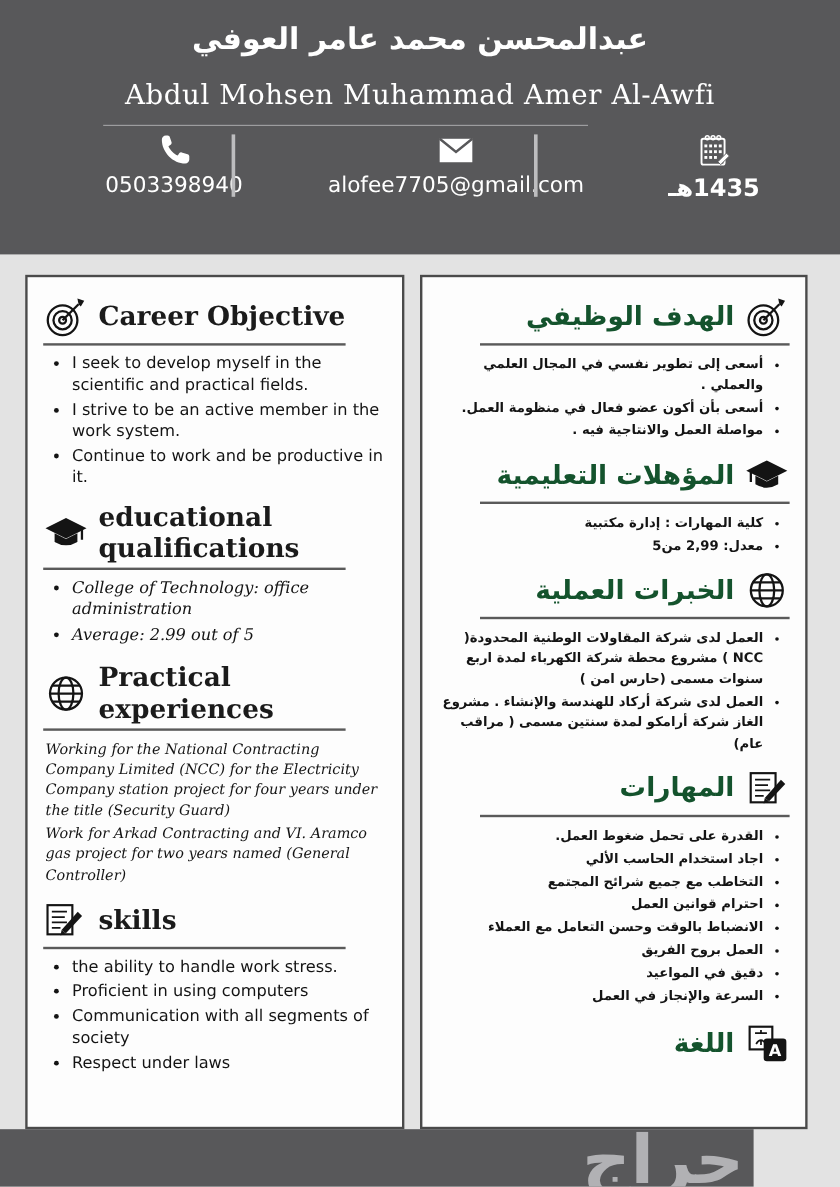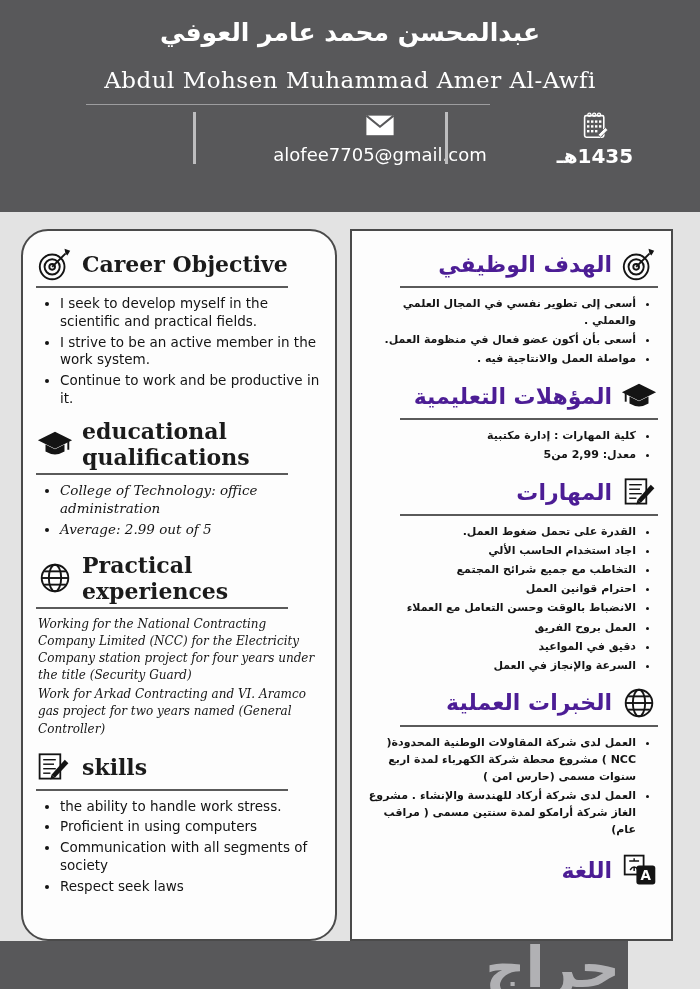--- a/index.html
+++ b/index.html
@@ -38,31 +38,31 @@
   .contact-email{left:240px;width:280px;}
   .contact-year{left:520px;width:150px;}
   .contact-year .ctext{font-weight:bold;font-size:20px;}
   .vdiv{position:absolute;top:2px;width:3px;height:52px;background:#bdbdbf;}
   .vdiv-1{left:193px;} .vdiv-2{left:445px;}
   
   .card{
     position:absolute;top:229px;height:712px;background:var(--card-bg);
     border:2px solid var(--card-border);padding:12px 13px;overflow:hidden;
   }
-  .card-en{left:21px;width:316px;border-radius:27px;}
+  .card-en{left:21px;width:316px;}
   .card-ar{left:350px;width:323px;}
   .sec-head{display:flex;align-items:center;gap:8px;margin-top:2px;}
   .sec-head .sicon{flex:0 0 auto;width:38px;height:38px;}
   .sec-title-en{
     margin:0;font-family:"DejaVu Serif","Liberation Serif",serif;
     font-size:22px;font-weight:700;color:#1b1b1b;
   }
   .sec-title-ar{
     margin:0;font-family:"DejaVu Sans",sans-serif;
-    font-size:22px;font-weight:700;color:#4c1d95;
+    font-size:22px;font-weight:700;color:#14532d;
   }
   .rule{height:2px;background:#5a5a5a;width:88%;margin:3px 0 7px 0;}
   ul.bullets{margin:0 0 10px 0;padding:0 0 0 24px;}
   .card-ar ul.bullets{padding:0 22px 0 0;margin-bottom:8px;}
   ul.bullets li{font-size:13.5px;line-height:1.32;margin:3px 0;}
   .card-ar ul.bullets li{font-size:11px;line-height:1.55;margin:2px 0;font-weight:700;}
   .italic-serif li, .italic-serif p{
     font-family:"DejaVu Serif","Liberation Serif",serif;
     font-style:italic;font-size:14.5px;
   }
@@ -85,20 +85,28 @@
 </style>
 </head>
 <body>
 
 <header class="hdr">
   <div class="name-ar" dir="rtl">عبدالمحسن محمد عامر العوفي</div>
   <div class="name-en">Abdul Mohsen Muhammad Amer Al-Awfi</div>
   <div class="hdr-rule"></div>
 
   <div class="contacts">
+    <div class="contact contact-phone">
+      <span class="cicon">
+        <svg width="30" height="30" viewBox="0 0 40 40" style="margin:0 auto">
+          <path fill="#ffffff" d="M11 4 C8.5 4 6.5 6 6.5 8.5 C6.5 22.5 19 35 32.5 35 C35 35 37 33 37 30.5 L37 27 C37 25.8 36.2 24.9 35.1 24.6 L28.5 22.7 C27.5 22.4 26.4 22.8 25.8 23.7 L24.2 26.2 C20 24.4 15.6 20 13.8 15.8 L16.3 14.2 C17.2 13.6 17.6 12.5 17.3 11.5 L15.4 5.9 C15.1 4.8 14.2 4 13 4 Z"></path>
+        </svg>
+      </span>
+      <div class="ctext">0503398940</div>
+    </div>
 
     <div class="vdiv vdiv-1"></div>
 
     <div class="contact contact-email">
       <span class="cicon">
         <svg width="34" height="30" viewBox="0 0 40 34" style="margin:0 auto">
           <rect x="4" y="6" width="32" height="23" fill="#ffffff"></rect>
           <path d="M4 6 L20 19 L36 6" fill="none" stroke="#58585a" stroke-width="2.4"></path>
         </svg>
       </span>
@@ -209,21 +217,21 @@
           <path d="M17 30 L16 35 L21 33 Z" fill="#141414"></path>
         </svg>
       </span>
       <h2 class="sec-title-en">skills</h2>
     </div>
     <div class="rule"></div>
     <ul class="bullets">
       <li>the ability to handle work stress.</li>
       <li>Proficient in using computers</li>
       <li>Communication with all segments of society</li>
-      <li>Respect seek laws</li>
+      <li>Respect under laws</li>
 
     </ul>
   </div>
 
 </section>
 
 <section class="card card-ar" dir="rtl">
 
   <div class="sec">
     <div class="sec-head">
@@ -254,20 +262,40 @@
           <path d="M10 20.5 V28 Q20 34 30 28 V20.5 L20 25.5 Z" fill="#141414"></path>
           <path d="M6 17 V26" stroke="#141414" stroke-width="2" fill="none"></path>
         </svg>
       </span>
       <h2 class="sec-title-ar">المؤهلات التعليمية</h2>
     </div>
     <div class="rule"></div>
     <ul class="bullets">
       <li>كلية المهارات : إدارة مكتبية</li>
       <li>معدل: 2,99 من5</li>
+    </ul>
+  </div>
+
+  <div class="sec mt-s">
+    <div class="sec-head">
+      <span class="sicon">
+        <svg width="38" height="38" viewBox="0 0 40 40">
+          <circle cx="20" cy="20" r="14" fill="none" stroke="#141414" stroke-width="2"></circle>
+          <ellipse cx="20" cy="20" rx="6.5" ry="14" fill="none" stroke="#141414" stroke-width="2"></ellipse>
+          <line x1="6" y1="20" x2="34" y2="20" stroke="#141414" stroke-width="2"></line>
+          <line x1="8.5" y1="13" x2="31.5" y2="13" stroke="#141414" stroke-width="2"></line>
+          <line x1="8.5" y1="27" x2="31.5" y2="27" stroke="#141414" stroke-width="2"></line>
+        </svg>
+      </span>
+      <h2 class="sec-title-ar">الخبرات العملية</h2>
+    </div>
+    <div class="rule"></div>
+    <ul class="bullets">
+      <li>العمل لدى شركة المقاولات الوطنية المحدودة( NCC ) مشروع محطة شركة الكهرباء لمدة اربع سنوات مسمى (حارس امن )</li>
+      <li>العمل لدى شركة أركاد للهندسة والإنشاء . مشروع الغاز شركة أرامكو لمدة سنتين  مسمى ( مراقب عام)</li>
     </ul>
   </div>
 
   <div class="sec mt-s">
     <div class="sec-head">
       <span class="sicon">
         <svg width="36" height="36" viewBox="0 0 40 40">
           <rect x="4" y="7" width="23" height="27" fill="#ffffff" stroke="#141414" stroke-width="2"></rect>
           <line x1="8" y1="13" x2="22" y2="13" stroke="#141414" stroke-width="1.6"></line>
           <line x1="8" y1="18" x2="20" y2="18" stroke="#141414" stroke-width="1.6"></line>
@@ -285,40 +313,20 @@
       <li>اجاد استخدام الحاسب الألي</li>
       <li>التخاطب مع جميع شرائح المجتمع</li>
       <li>احترام قوانين العمل</li>
       <li>الانضباط بالوقت وحسن التعامل مع العملاء</li>
       <li>العمل بروح الفريق</li>
       <li>دقيق في المواعيد</li>
       <li>السرعة والإنجاز في العمل</li>
     </ul>
   </div>
 
-  <div class="sec mt-s">
-    <div class="sec-head">
-      <span class="sicon">
-        <svg width="38" height="38" viewBox="0 0 40 40">
-          <circle cx="20" cy="20" r="14" fill="none" stroke="#141414" stroke-width="2"></circle>
-          <ellipse cx="20" cy="20" rx="6.5" ry="14" fill="none" stroke="#141414" stroke-width="2"></ellipse>
-          <line x1="6" y1="20" x2="34" y2="20" stroke="#141414" stroke-width="2"></line>
-          <line x1="8.5" y1="13" x2="31.5" y2="13" stroke="#141414" stroke-width="2"></line>
-          <line x1="8.5" y1="27" x2="31.5" y2="27" stroke="#141414" stroke-width="2"></line>
-        </svg>
-      </span>
-      <h2 class="sec-title-ar">الخبرات العملية</h2>
-    </div>
-    <div class="rule"></div>
-    <ul class="bullets">
-      <li>العمل لدى شركة المقاولات الوطنية المحدودة( NCC ) مشروع محطة شركة الكهرباء لمدة اربع سنوات مسمى (حارس امن )</li>
-      <li>العمل لدى شركة أركاد للهندسة والإنشاء . مشروع الغاز شركة أرامكو لمدة سنتين  مسمى ( مراقب عام)</li>
-    </ul>
-  </div>
-
   <div class="sec mt-m">
     <div class="sec-head">
       <span class="sicon">
         <svg width="36" height="36" viewBox="0 0 40 40">
           <rect x="3" y="4" width="21" height="21" fill="#ffffff" stroke="#141414" stroke-width="2"></rect>
           <path d="M8 10 H19 M13.5 7 V10 M9 20 Q13.5 13 18 20 M13.5 16 V21" fill="none" stroke="#141414" stroke-width="1.6"></path>
           <rect x="16" y="15" width="21" height="21" rx="3" fill="#141414"></rect>
           <text x="26.5" y="31" font-size="15" font-weight="bold" fill="#ffffff" text-anchor="middle" font-family="DejaVu Sans, sans-serif">A</text>
         </svg>
       </span>

